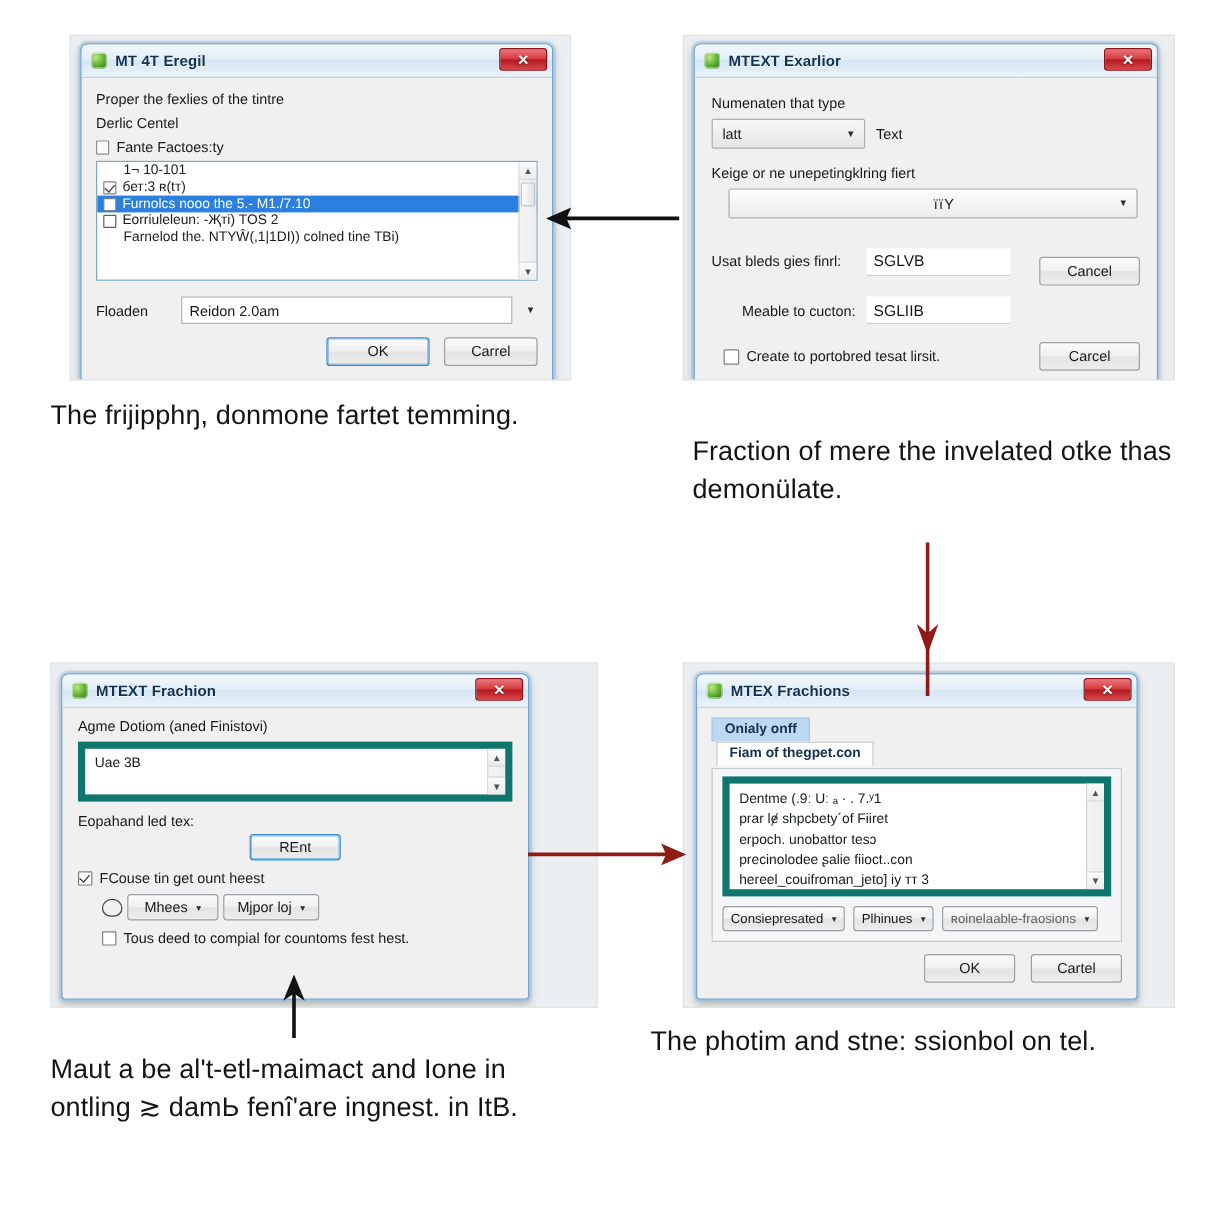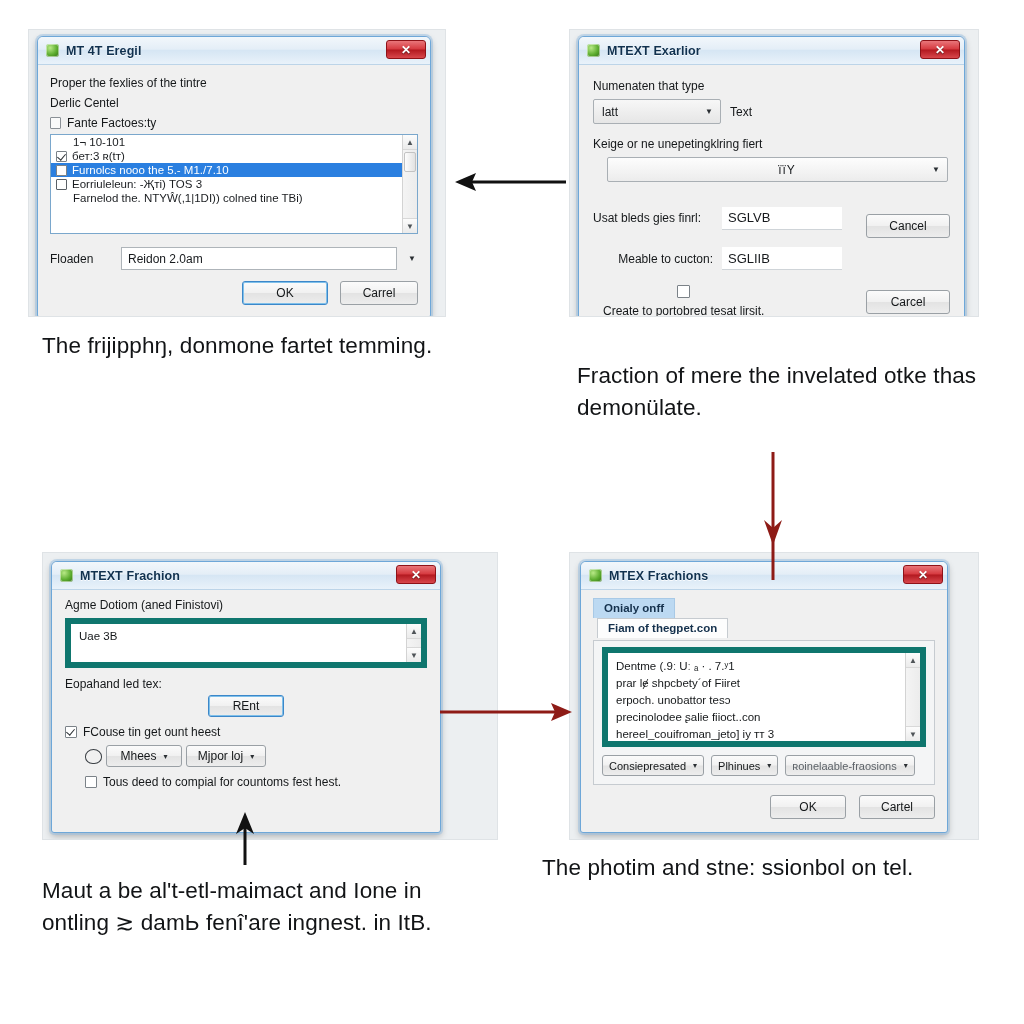--- a/index.html
+++ b/index.html
@@ -190,21 +190,21 @@
   
   .arrow-svg { position:absolute; overflow:visible; }
 </style>
 </head>
 <body>
 
 <div class="grid">
 
   <div class="cell cell-tl">
 
-    <div class="shot" style="left:28px; top:29px; width:418px; height:288px;">
+    <div class="shot" style="left:58px; top:29px; width:418px; height:288px;">
 
       <div class="win" style="left:8px; top:6px; width:394px; height:282px;">
 
         <div class="titlebar">
           <span class="app-icon"></span>
           <span class="title-text">MT 4T Eregil</span>
           <span class="close-btn">✕</span>
         </div>
 
         <div class="win-body">
@@ -223,21 +223,21 @@
             <div class="listrow">
               <span class="cb checked"></span>
               <span>бет:3  ʀ(tт)</span>
             </div>
             <div class="listrow sel">
               <span class="cb blank"></span>
               <span>Furnolcs nooo  the  5.- М1./7.10</span>
             </div>
             <div class="listrow">
               <span class="cb ghost"></span>
-              <span>Eorriuleleun: -Җті)  TOS 3</span>
+              <span>Eorriuleleun: -Җті)  TOS 2</span>
             </div>
             <div class="listrow indent">
               <span>Farnelod the. NTYŴ(,1|1DI)) colned tine  TBі)</span>
             </div>
 
             <div class="vscroll">
               <div class="arw">▲</div>
               <div class="thumb"></div>
               <div class="arw bot">▼</div>
             </div>
@@ -295,21 +295,21 @@
             <span class="field flat" style="width:120px;font-size:13px;">SGLVB</span>
             <span class="btn" style="margin-left:auto;width:84px;margin-top:16px;">Cancel</span>
           </div>
 
           <div class="row" style="margin-bottom:15px;">
             <span class="lbl" style="margin:0;width:120px;text-align:right;">Meable to cucton:</span>
             <span class="field flat" style="width:120px;font-size:13px;">SGLІIB</span>
           </div>
 
           <div class="row">
-            <span class="chk" style="margin-left:10px;flex-direction:column;">
+            <span class="chk" style="margin-left:10px;">
               <span class="cb" style="width:13px;height:13px;"></span>
               <span>Create to portobred tesat lirsit.</span>
             </span>
             <span class="btn" style="margin-left:auto;width:84px;">Carcel</span>
           </div>
         </div>
       </div>
     </div>
 
     <div class="caption" style="left:65px; top:360px; width:430px;">Fraction of mere the invelated otke thas demonülate.</div>

